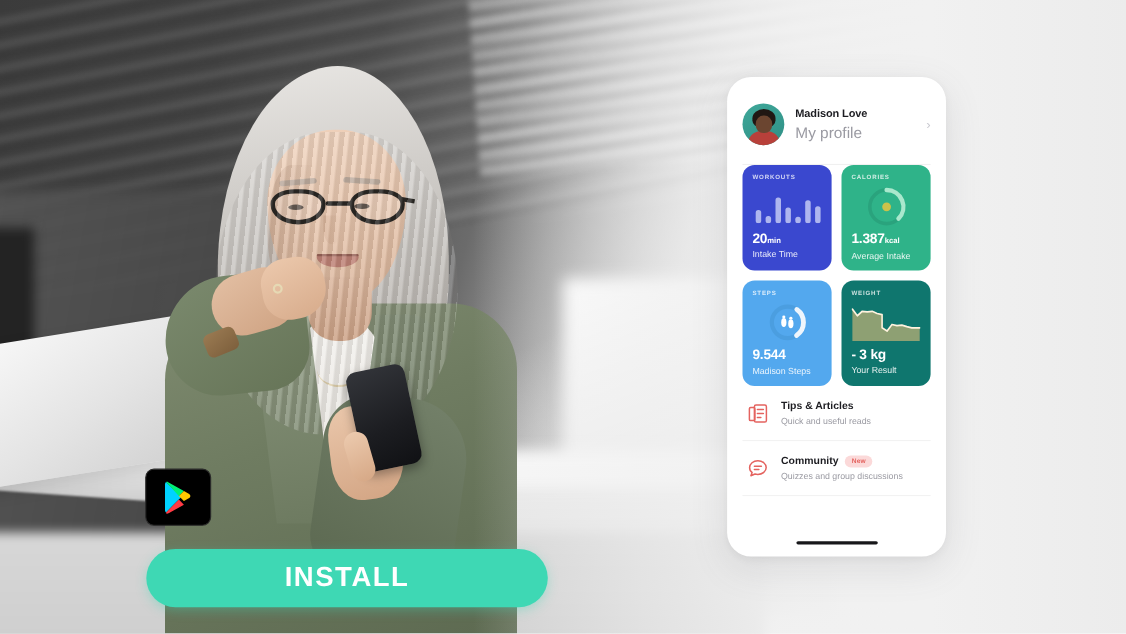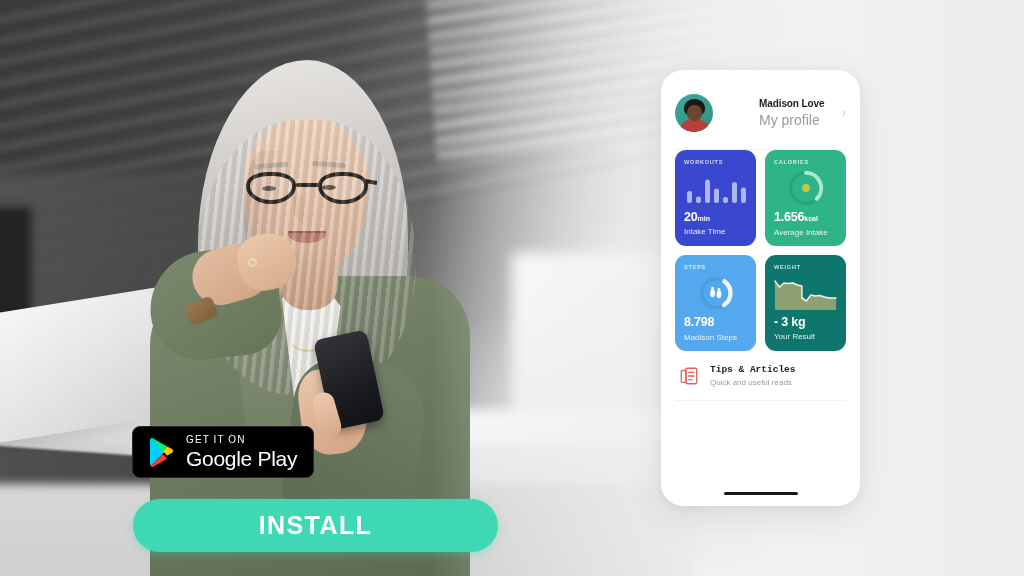--- a/index.html
+++ b/index.html
@@ -544,21 +544,21 @@
     background: #6b4530;
     border-radius: 48% 48% 46% 46%;
   }
   .av-body {
     position: absolute;
     left: 5px; bottom: -2px;
     width: 29px; height: 15px;
     background: #b8403a;
     border-radius: 12px 12px 0 0;
   }
-  .prof-txt { flex: 1; min-width: 0; margin-left: 36px; }
+  .prof-txt { flex: 1; min-width: 0; }
   .prof-name {
     font-size: 10px;
     font-weight: 700;
     color: #1d1d22;
     letter-spacing: -0.1px;
   }
   .prof-sub {
     font-size: 14px;
     color: #9a9aa2;
     margin-top: 3px;
@@ -635,21 +635,20 @@
   .row:last-of-type { border-bottom: none; }
   .row-ico { width: 20px; height: 20px; flex: none; }
   .row-txt { flex: 1; min-width: 0; }
   .row-title {
     font-size: 9.5px;
     font-weight: 700;
     color: #1d1d22;
     display: flex;
     align-items: flex-end;
     gap: 6px;
-    font-family: Liberation Mono, monospace;
   }
   .row-sub {
     font-size: 8px;
     color: #9a9aa2;
     margin-top: 3px;
   }
   .pill {
     background: #fbd9d9;
     color: #e4635f;
     font-size: 6px;
@@ -735,24 +734,20 @@
   <div class="badges">
 
 
     <a class="badge gp">
       <svg class="gp-glyph" viewBox="0 0 26 30">
         <path fill="#00d2ff" d="M2 1.2 15.6 15 2 28.8C1.4 28.4 1 27.6 1 26.6V3.4c0-1 .4-1.8 1-2.2z"></path>
         <path fill="#00f076" d="M2 1.2c.5-.3 1.2-.3 1.9.1l14.3 8.1-4.6 4.6L2 1.2z"></path>
         <path fill="#ff3a44" d="M2 28.8 13.6 17.2l4.6 4.6-14.3 8.1c-.7.4-1.4.4-1.9-.1z"></path>
         <path fill="#ffc900" d="m18.2 9.4 4.8 2.7c1.4.8 1.4 2.9 0 3.7l-4.8 2.7-4.6-4.6 4.6-4.5z"></path>
       </svg>
-      <span class="btxt">
-        <span class="btop">GET IT ON</span>
-        <span class="bbot">Google Play</span>
-      </span>
     </a>
   </div>
 
   <button class="install-btn">INSTALL</button>
 
   <div class="phone">
 
     <div class="profile">
       <div class="avatar">
         <div class="av-body"></div>
@@ -790,39 +785,39 @@
 
       <div class="card calories">
         <div class="clabel">CALORIES</div>
         <div class="cvis">
           <svg viewBox="0 0 44 44" width="42" height="42">
             <circle cx="22" cy="22" r="16" fill="none" stroke="#2aa37d" stroke-width="3.4"></circle>
             <path d="M22 6 A16 16 0 0 1 33.3 33.3" fill="none" stroke="#a9e8cd" stroke-width="4.2" stroke-linecap="round"></path>
             <circle cx="22" cy="22" r="4.2" fill="#cbc24a"></circle>
           </svg>
         </div>
-        <div class="cval"><span>1.656</span><span class="unit">kcal</span></div>
+        <div class="cval"><span>1.387</span><span class="unit">kcal</span></div>
         <div class="cdesc">Average Intake</div>
       </div>
 
       <div class="card steps">
         <div class="clabel">STEPS</div>
         <div class="cvis">
           <svg viewBox="0 0 44 44" width="42" height="42">
             <circle cx="22" cy="22" r="15" fill="none" stroke="#4b9ee0" stroke-width="4"></circle>
             <path d="M30.8 9.8 A15 15 0 0 1 30.5 34.5" fill="none" stroke="#eef5fc" stroke-width="4.6" stroke-linecap="round"></path>
             <g fill="#ffffff">
               <ellipse cx="18.4" cy="22.2" rx="2.5" ry="4.2"></ellipse>
               <ellipse cx="18.4" cy="16.9" rx="1.5" ry="1.3"></ellipse>
               <ellipse cx="25.1" cy="23.4" rx="2.5" ry="4.2"></ellipse>
               <ellipse cx="25.1" cy="18.1" rx="1.5" ry="1.3"></ellipse>
             </g>
           </svg>
         </div>
-        <div class="cval"><span>8.798</span><span class="unit"></span></div>
+        <div class="cval"><span>9.544</span><span class="unit"></span></div>
         <div class="cdesc">Madison Steps</div>
       </div>
 
       <div class="card weight">
         <div class="clabel">WEIGHT</div>
         <div class="cvis">
           <svg viewBox="0 0 70 34" width="70" height="34" preserveAspectRatio="none">
             <path d="M1,5 L6,11 L11,7 L16,7.5 L21,7 L26,9 L31,10 L31,22 L36,25 L41,19 L46,20 L51,19.5 L56,21 L61,22 L69,22 L69,34 L1,34 Z" fill="#f8c378" opacity="0.55"></path>
             <polyline points="1,5 6,11 11,7 16,7.5 21,7 26,9 31,10 31,22 36,25 41,19 46,20 51,19.5 56,21 61,22 69,22" fill="none" stroke="#fff3df" stroke-width="1.6" stroke-linejoin="round" stroke-linecap="round"></polyline>
           </svg>
@@ -841,16 +836,30 @@
         <line x1="10.5" y1="15" x2="14" y2="15" stroke="#e4635f" stroke-width="1.5" stroke-linecap="round"></line>
       </svg>
       <div class="row-txt">
         <div class="row-title">
             <span>Tips &amp; Articles</span>
           </div>
         <div class="row-sub">Quick and useful reads</div>
       </div>
     </div>
 
+    <div class="row">
+      <svg class="row-ico" viewBox="0 0 22 22">
+        <path d="M11 3.2c4.6 0 8.3 3 8.3 6.8s-3.7 6.8-8.3 6.8c-1 0-2-.1-2.9-.4l-4.1 1.8 1.2-3.3C3 13.7 2.7 11.9 2.7 10c0-3.8 3.7-6.8 8.3-6.8z" fill="none" stroke="#e4635f" stroke-width="1.5" stroke-linejoin="round"></path>
+        <line x1="7.5" y1="8.6" x2="14.5" y2="8.6" stroke="#e4635f" stroke-width="1.5" stroke-linecap="round"></line>
+        <line x1="7.5" y1="11.8" x2="12" y2="11.8" stroke="#e4635f" stroke-width="1.5" stroke-linecap="round"></line>
+      </svg>
+      <div class="row-txt">
+        <div class="row-title">
+          <span>Community</span>
+          <span class="pill">New</span>
+        </div>
+        <div class="row-sub">Quizzes and group discussions</div>
+      </div>
+    </div>
 
     <div class="home-ind"></div>
   </div>
 </div>
 
 </body></html>

